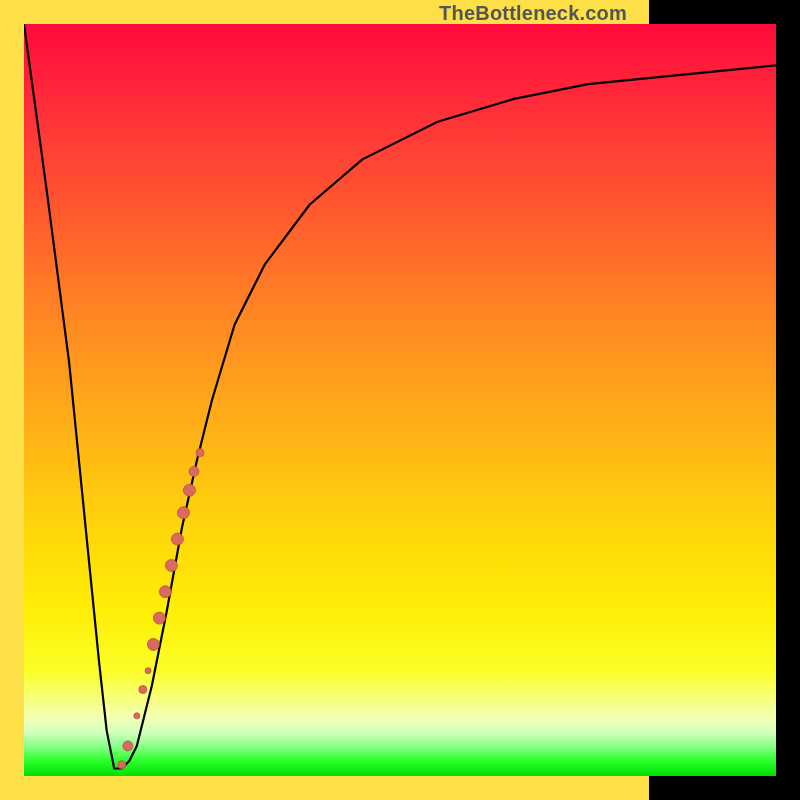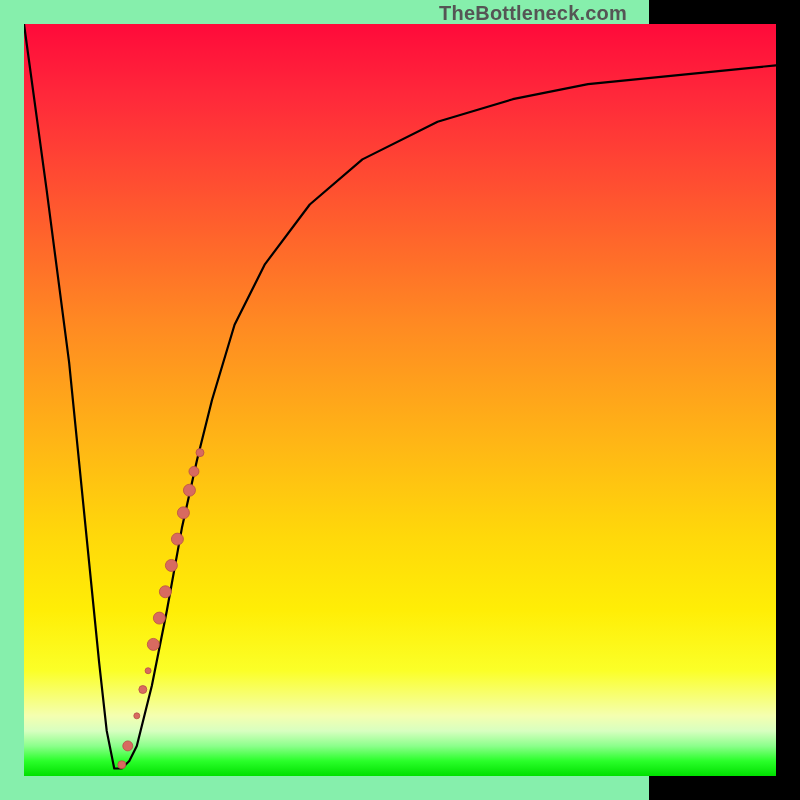--- a/index.html
+++ b/index.html
@@ -8,21 +8,21 @@
     width: 800px;
     height: 800px;
     overflow: hidden;
     background: #000;
     font-family: Arial, Helvetica, sans-serif;
   }
   .frame {
     position: relative;
     width: 649px;
     height: 800px;
-    background: #86efac;
+    background: #fde047;
   }
   .plot-area {
     position: absolute;
     top: 24px;
     left: 24px;
     width: 752px;
     height: 752px;
     
     background: linear-gradient(
       to bottom,

